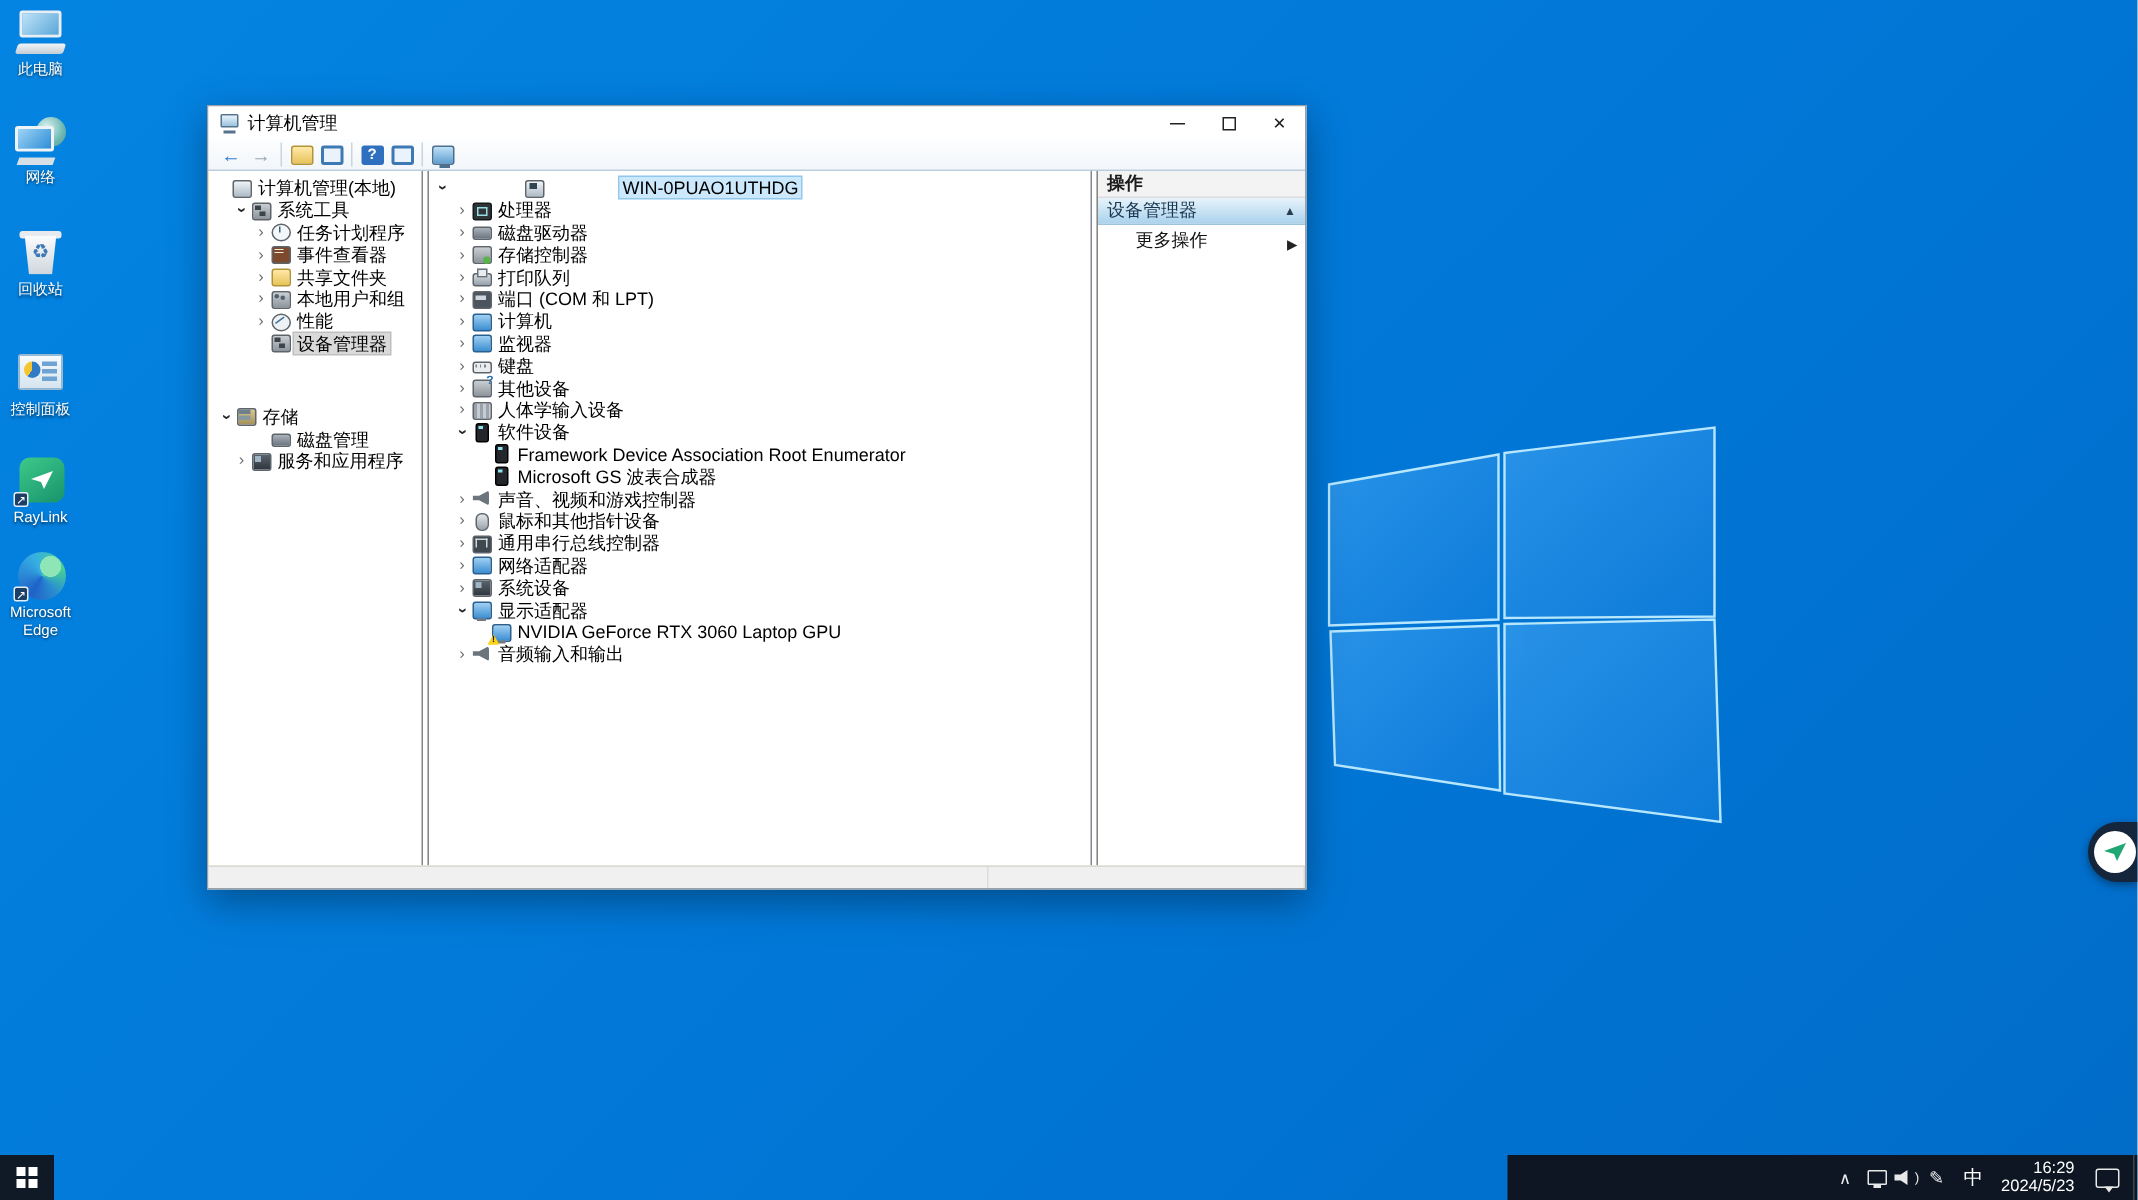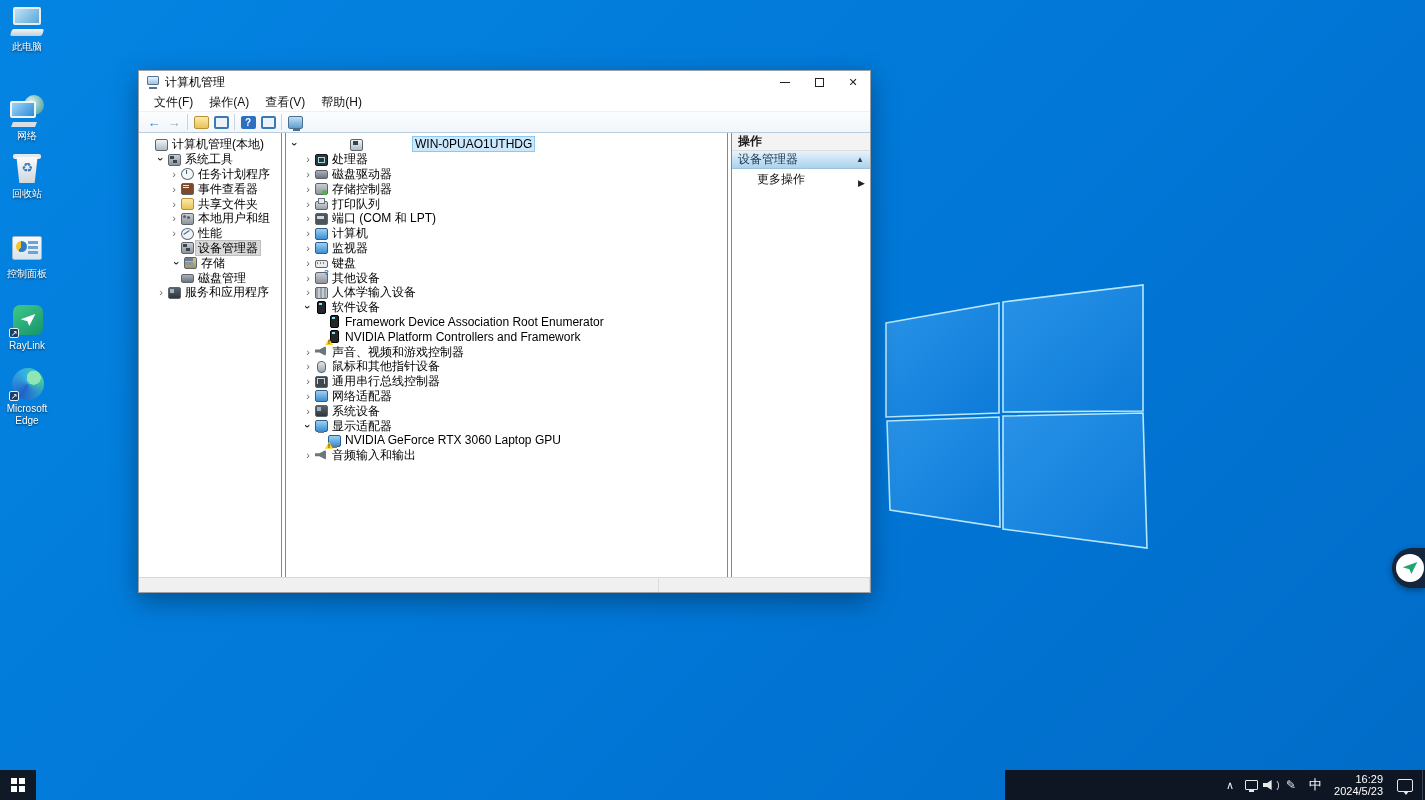--- a/index.html
+++ b/index.html
@@ -179,21 +179,21 @@
   </g>
 </svg>
 
 <div class="dicon" style="top:6px">
   <div class="dart">
       <div class="ic-pc-screen"></div>
       <div class="ic-pc-base"></div>
     </div>
   <div class="dlabel">此电脑</div>
 </div>
-<div class="dicon" style="top:95px">
+<div class="dicon" style="top:78px">
   <div class="dart">
       <div class="ic-net-globe"></div>
       <div class="ic-net-screen"></div>
       <div class="ic-net-base"></div>
     </div>
   <div class="dlabel">网络</div>
 </div>
 <div class="dicon" style="top:153px">
   <div class="dart">
       <div class="ic-bin-lid"></div>
@@ -243,27 +243,20 @@
       <div class="cap">
           <span class="minbar"></span>
         </div>
       <div class="cap">
           <span class="maxbox"></span>
         </div>
       <div class="cap">✕</div>
     </div>
   </div>
 
-  <div class="menubar">
-
-  <div class="menu-item"><span>文件(F)</span></div>
-      <div class="menu-item"><span>操作(A)</span></div>
-      <div class="menu-item"><span>查看(V)</span></div>
-      <div class="menu-item"><span>帮助(H)</span></div>
-    </div>
 
   <div class="toolbar">
     <div class="tbtn tb-back">←</div>
     <div class="tbtn tb-fwd">→</div>
     <div class="tsep"></div>
     <div class="tbtn">
         <span class="mini folder"></span>
       </div>
     <div class="tbtn">
         <span class="mini frame"></span>
@@ -325,21 +318,21 @@
           <span class="di di-perf"></span>
           <span class="lab">性能</span>
         </div>
 
         <div class="trow selected-inactive" style="padding-left: 29px;">
           <span class="exp none">›</span>
           <span class="di di-devmgr"></span>
           <span class="lab">设备管理器</span>
         </div>
 
-        <div class="trow" style="padding-left: 32px;">
+        <div class="trow" style="padding-left: 6px; margin-top: 34px;">
           <span class="exp open">›</span>
           <span class="di di-stor"></span>
           <span class="lab">存储</span>
         </div>
 
         <div class="trow" style="padding-left: 29px;">
           <span class="exp none">›</span>
           <span class="di di-disk"></span>
           <span class="lab">磁盘管理</span>
         </div>
@@ -424,30 +417,26 @@
           <span class="di di-soft"></span>
           <span class="lab">软件设备</span>
         </div>
 
         <div class="trow" style="padding-left: 29px;">
           <span class="exp none">›</span>
           <span class="di di-soft"></span>
           <span class="lab">Framework Device Association Root Enumerator</span>
         </div>
 
-
         <div class="trow" style="padding-left: 29px;">
           <span class="exp none">›</span>
-          <span class="di di-soft">
-            <span class="warnbadge">
-              <i>!</i>
-            </span>
-          </span>
-          <span class="lab">NVIDIA Platform Controllers and Framework</span>
-        </div>
+          <span class="di di-soft"></span>
+          <span class="lab">Microsoft GS 波表合成器</span>
+        </div>
+
 
         <div class="trow" style="padding-left: 16px;">
           <span class="exp">›</span>
           <span class="di di-sound"></span>
           <span class="lab">声音、视频和游戏控制器</span>
         </div>
 
         <div class="trow" style="padding-left: 16px;">
           <span class="exp">›</span>
           <span class="di di-mouse"></span>

